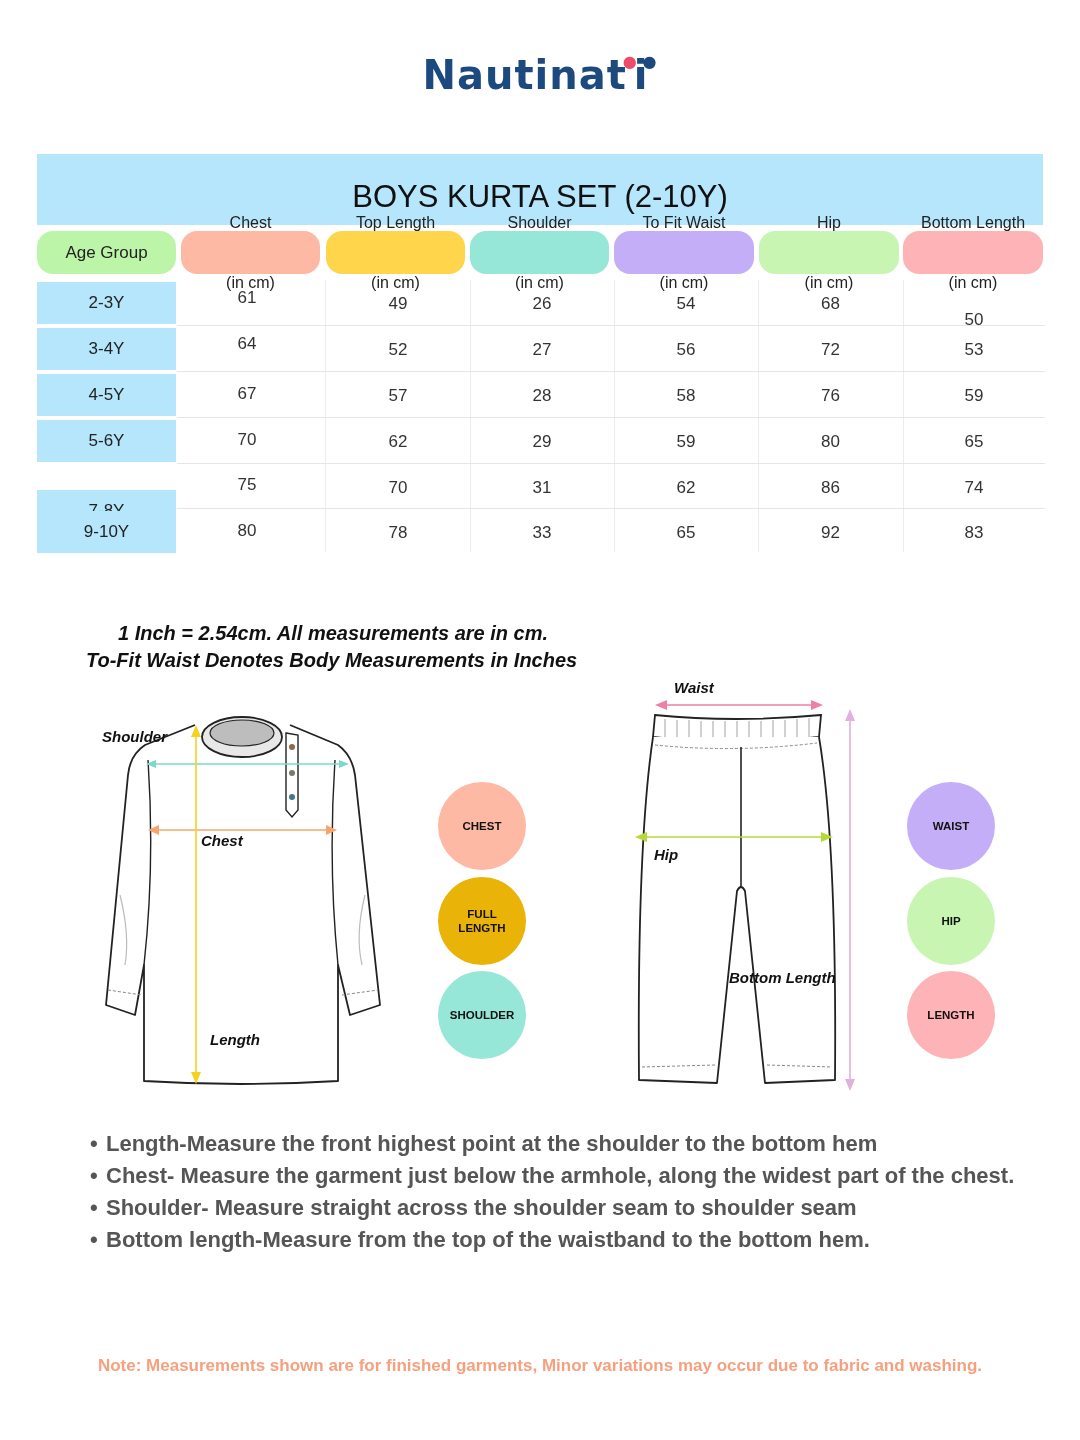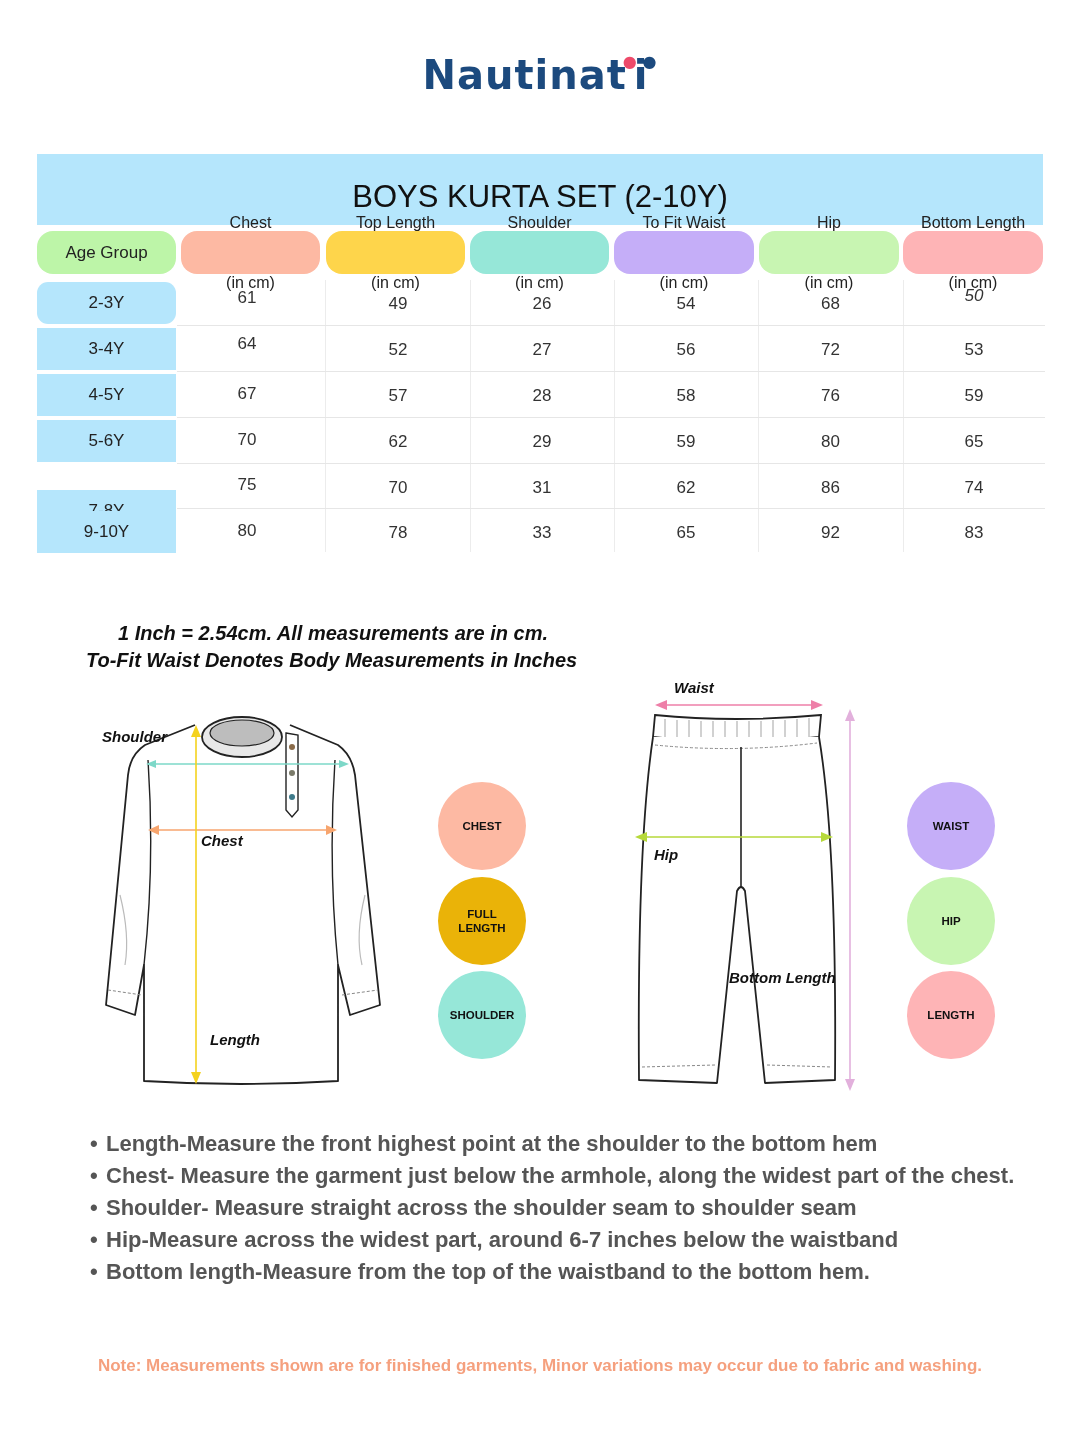--- a/index.html
+++ b/index.html
@@ -74,27 +74,27 @@
 <div class="abs colline" style="left:614px;"></div>
 <div class="abs colline" style="left:758px;"></div>
 <div class="abs colline" style="left:903px;"></div>
 
 <div class="abs rowline" style="top:325px;"></div>
 <div class="abs rowline" style="top:371px;"></div>
 <div class="abs rowline" style="top:417px;"></div>
 <div class="abs rowline" style="top:463px;"></div>
 <div class="abs rowline" style="top:508px;"></div>
 
-<div class="abs agecell" style="top:282px;border-radius:11px;">2-3Y</div>
+<div class="abs agecell" style="top:282px;">2-3Y</div>
 <div class="abs val" style="top:276px;left:177px;width:140px;">61</div>
 <div class="abs val" style="top:282px;left:326px;width:144px;">49</div>
 <div class="abs val" style="top:282px;left:470px;width:144px;">26</div>
 <div class="abs val" style="top:282px;left:614px;width:144px;">54</div>
 <div class="abs val" style="top:282px;left:758px;width:145px;">68</div>
-<div class="abs val" style="top:274px;left:903px;width:142px;font-style:italic;">50</div>
+<div class="abs val" style="top:298px;left:903px;width:142px;">50</div>
 
 <div class="abs agecell" style="top:328px;">3-4Y</div>
 <div class="abs val" style="top:322px;left:177px;width:140px;">64</div>
 <div class="abs val" style="top:328px;left:326px;width:144px;">52</div>
 <div class="abs val" style="top:328px;left:470px;width:144px;">27</div>
 <div class="abs val" style="top:328px;left:614px;width:144px;">56</div>
 <div class="abs val" style="top:328px;left:758px;width:145px;">72</div>
 <div class="abs val" style="top:328px;left:903px;width:142px;">53</div>
 
 <div class="abs agecell" style="top:374px;">4-5Y</div>
@@ -228,17 +228,16 @@
   <span>HIP</span>
 </div>
 <div class="abs circle" style="left:907px;top:971px;background:#feb4b6;">
   <span>LENGTH</span>
 </div>
 
 <div class="abs bullets">
   <div class="b"><span class="dot">•</span><span>Length-Measure the front highest point at the shoulder to the bottom hem</span></div>
   <div class="b"><span class="dot">•</span><span>Chest- Measure the garment just below the armhole, along the widest part of the chest.</span></div>
   <div class="b"><span class="dot">•</span><span>Shoulder- Measure straight across the shoulder seam to shoulder seam</span></div>
-  <div class="b"><span class="dot">•</span><span>Hip-Measure across the widest part, around 6-7 inches below the waistband</span></div>
   <div class="b"><span class="dot">•</span><span>Bottom length-Measure from the top of the waistband to the bottom hem.</span></div>
 </div>
 
 <div class="abs footnote">Note: Measurements shown are for finished garments, Minor variations may occur due to fabric and washing.</div>
 
 </body></html>

